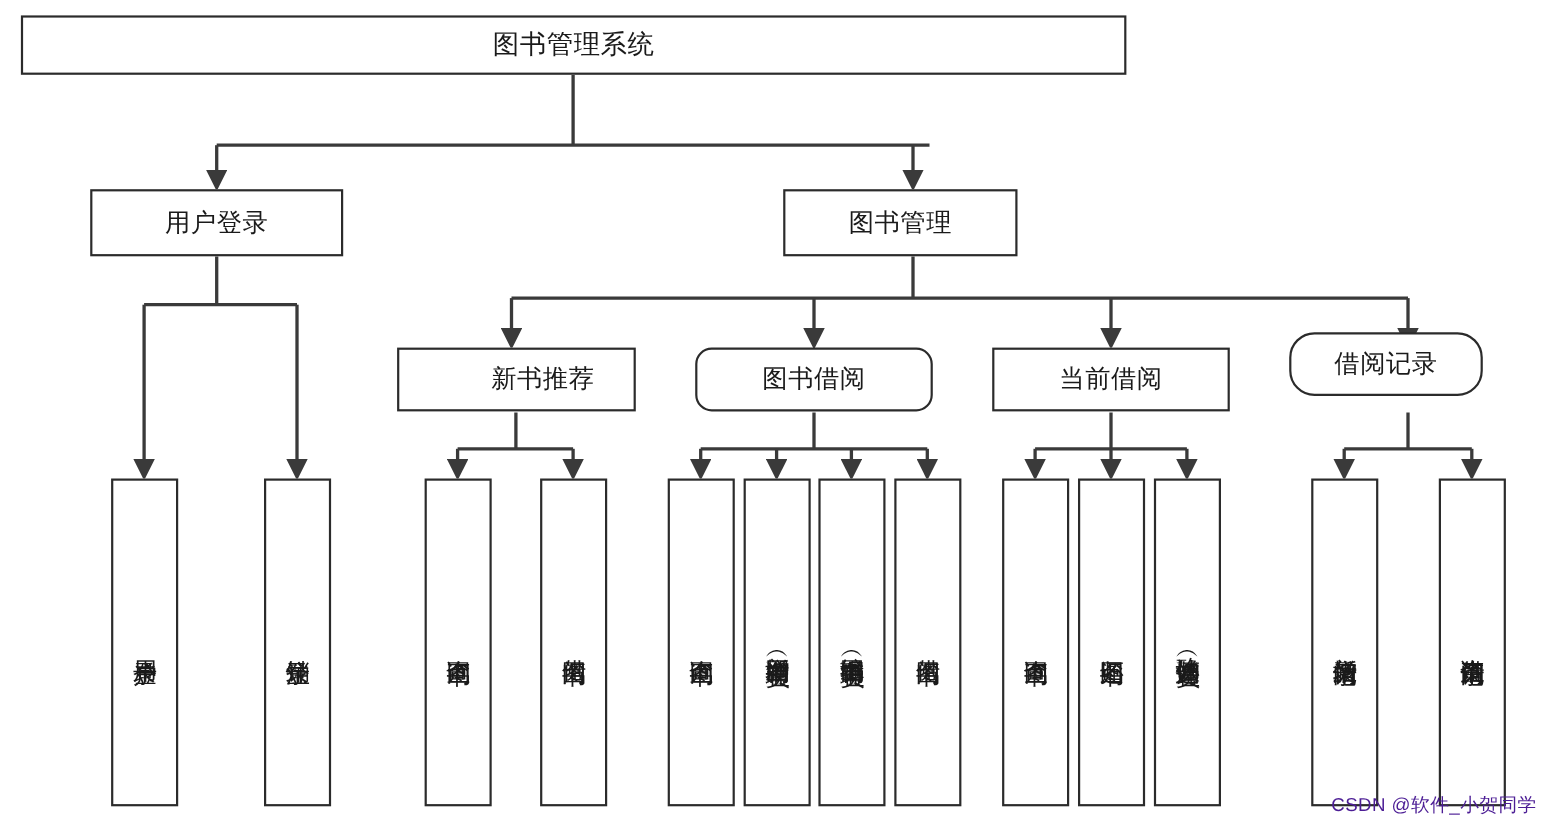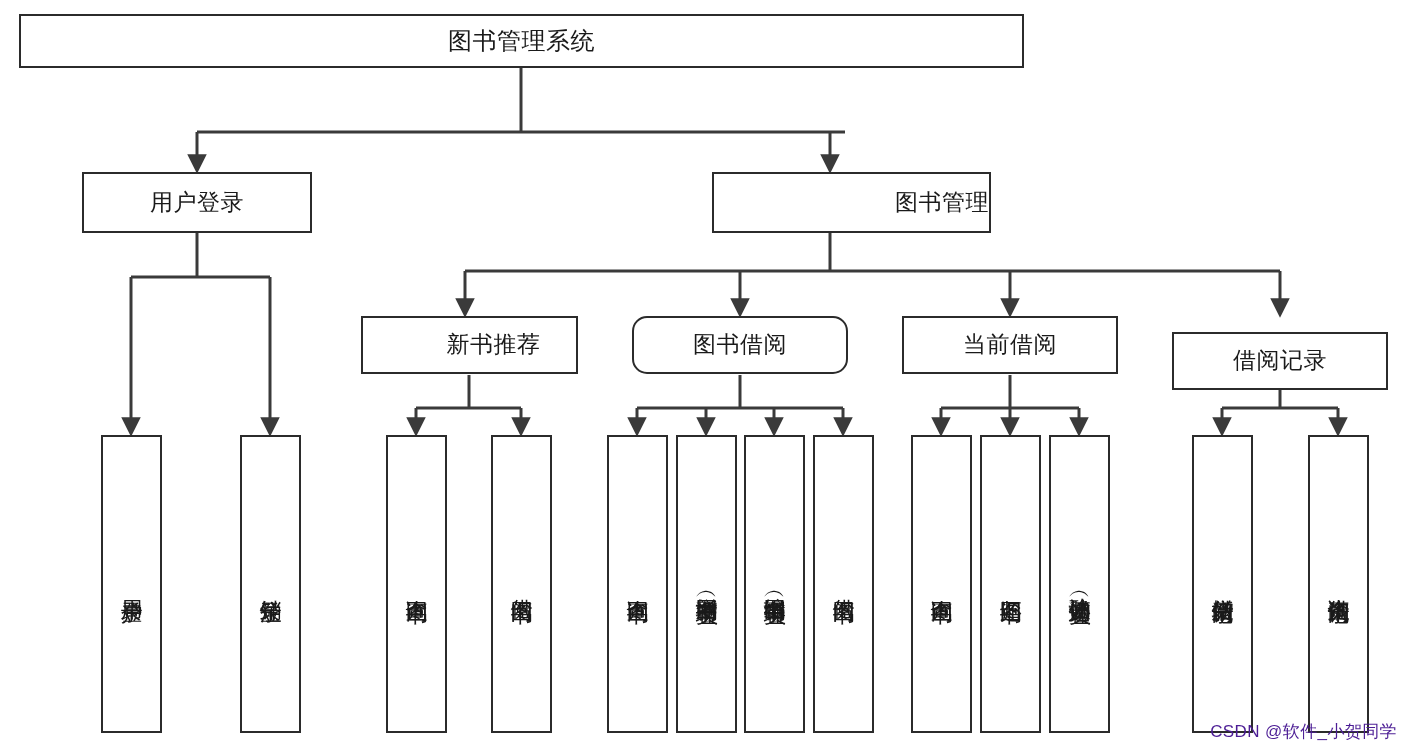--- a/index.html
+++ b/index.html
@@ -133,37 +133,37 @@
   </svg>
 
   <div class="node h root" style="left:19px; top:14px; width:1005px; height:54px;">
     <span class="label">图书管理系统</span>
   </div>
 
   <div class="node h" style="left:82px; top:172px; width:230px; height:61px;">
     <span class="label">用户登录</span>
   </div>
 
-  <div class="node h" style="left:712px; top:172px; width:279px; height:61px;justify-content:flex-end;">
+  <div class="node h" style="left:712px; top:172px; width:213px; height:61px;">
     <span class="label">图书管理</span>
   </div>
 
   <div class="node h" style="left:361px; top:316px; width:217px; height:58px;padding-left:48px;">
     <span class="label">新书推荐</span>
   </div>
 
   <div class="node h" style="left:632px; top:316px; width:216px; height:58px;border-radius:15px;">
     <span class="label">图书借阅</span>
   </div>
 
   <div class="node h" style="left:902px; top:316px; width:216px; height:58px;align-items:center;">
     <span class="label">当前借阅</span>
   </div>
 
-  <div class="node h" style="left:1172px; top:332px; width:216px; height:58px;">
+  <div class="node h" style="left:1172px; top:302px; width:176px; height:58px;border-radius:23px;">
     <span class="label">借阅记录</span>
   </div>
 
   <div class="node v" style="left:101px; top:435px; width:61px; height:298px;">
     <span class="label">用户登录</span>
   </div>
 
   <div class="node v" style="left:240px; top:435px; width:61px; height:298px;">
     <span class="label">注销登录</span>
   </div>

